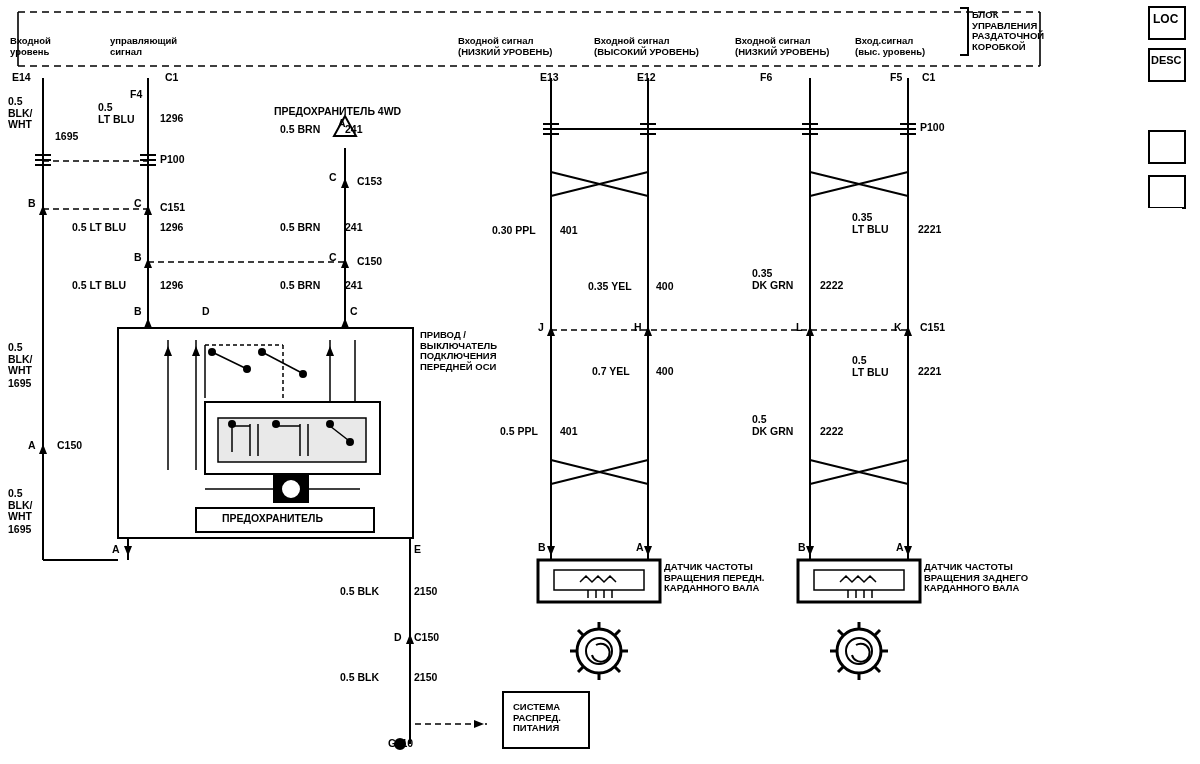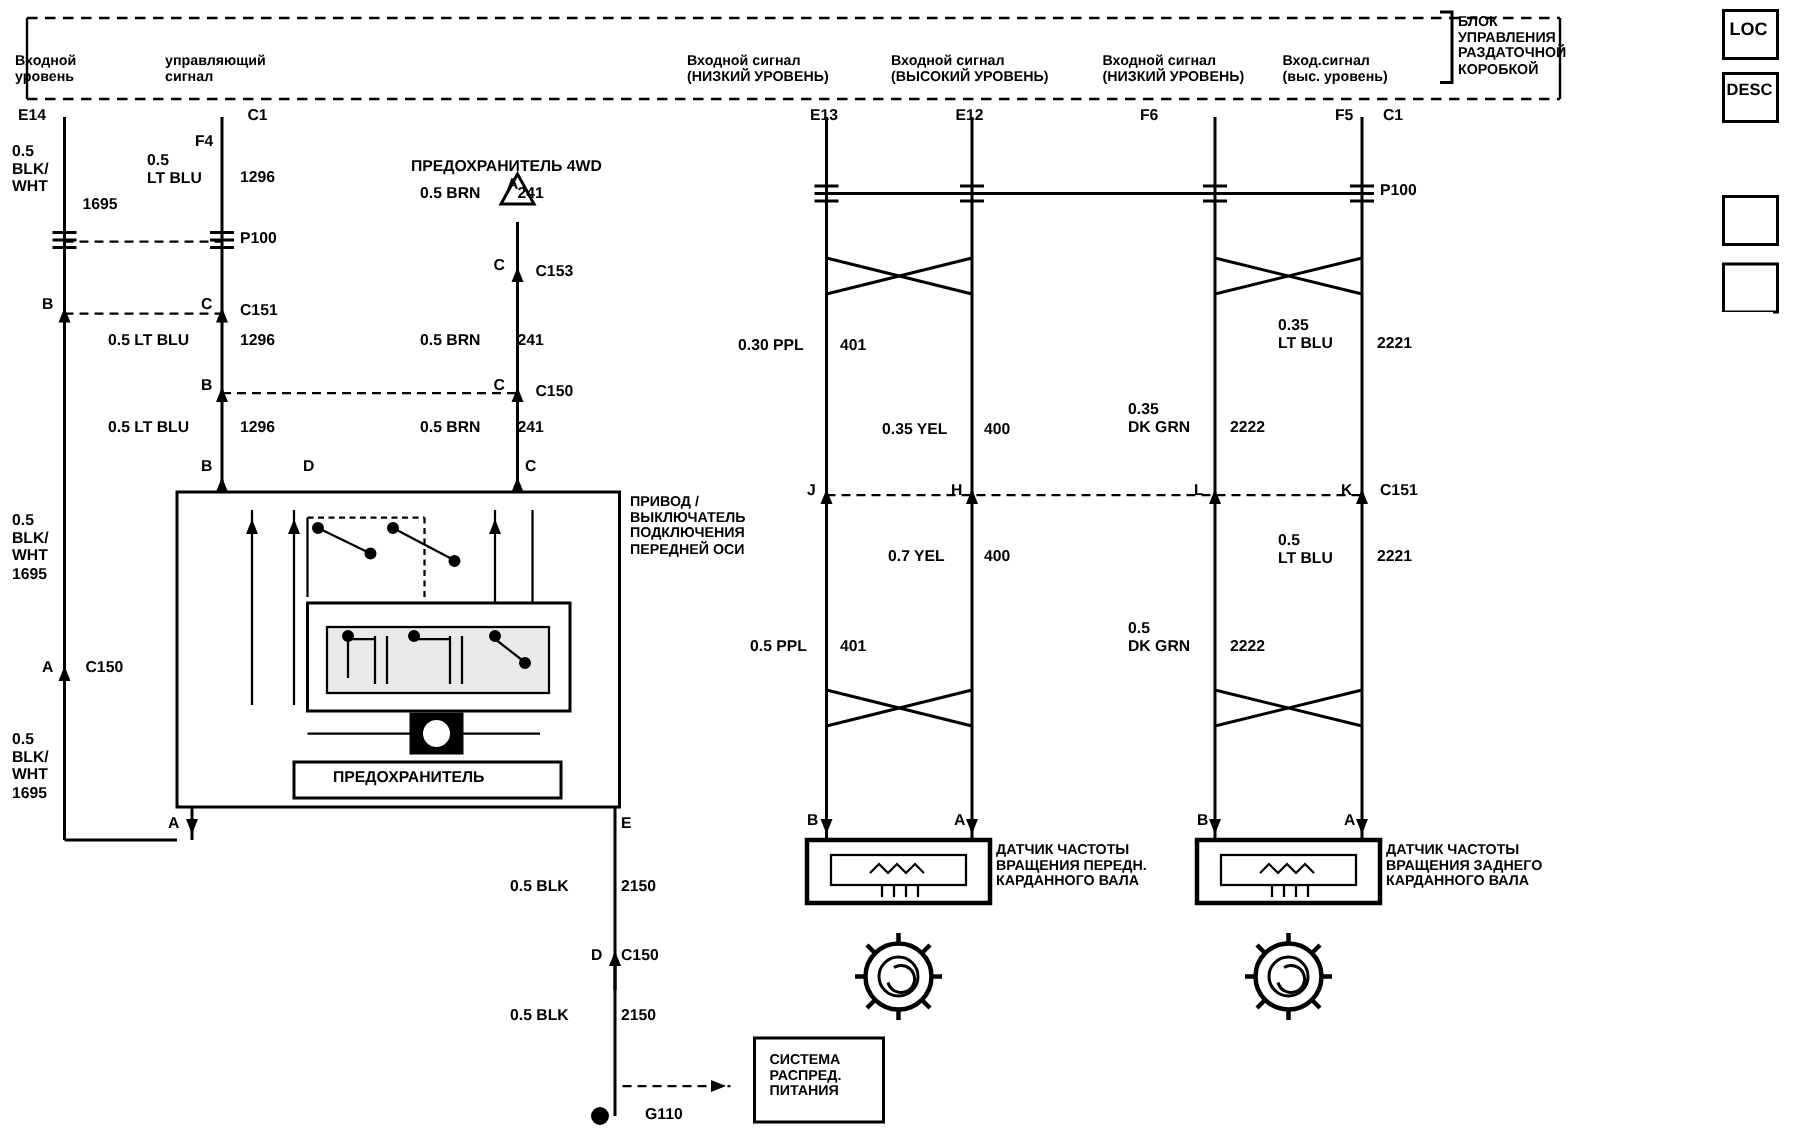--- a/index.html
+++ b/index.html
@@ -329,21 +329,21 @@
   <div class="lbl b sm" style="left:664px;top:562px;">ДАТЧИК ЧАСТОТЫ
 ВРАЩЕНИЯ ПЕРЕДН.
 КАРДАННОГО ВАЛА</div>
   <div class="lbl b sm" style="left:924px;top:562px;">ДАТЧИК ЧАСТОТЫ
 ВРАЩЕНИЯ ЗАДНЕГО
 КАРДАННОГО ВАЛА</div>
   <div class="lbl b sm" style="left:513px;top:702px;">СИСТЕМА
 РАСПРЕД.
 ПИТАНИЯ</div>
   <div class="lbl b" style="left:285px;top:483px;font-size:11px;color:#fff;">M</div>
-  <div class="lbl b" style="left:430px;top:738px;">G110</div>
+  <div class="lbl b" style="left:388px;top:738px;">G110</div>
 
   <div class="btn" style="left:1148px;top:6px;"></div>
   <div class="btnlbl" style="left:1153px;top:12px;font-size:12px;">LOC</div>
 
   <div class="btn" style="left:1148px;top:48px;"></div>
   <div class="btnlbl" style="left:1151px;top:54px;font-size:11px;">DESC</div>
 
   <div class="btn" style="left:1148px;top:130px;"></div>
   <div class="btn" style="left:1148px;top:175px;"></div>
   <div class="btn" style="left:1148px;top:208px;border:none;"></div>

